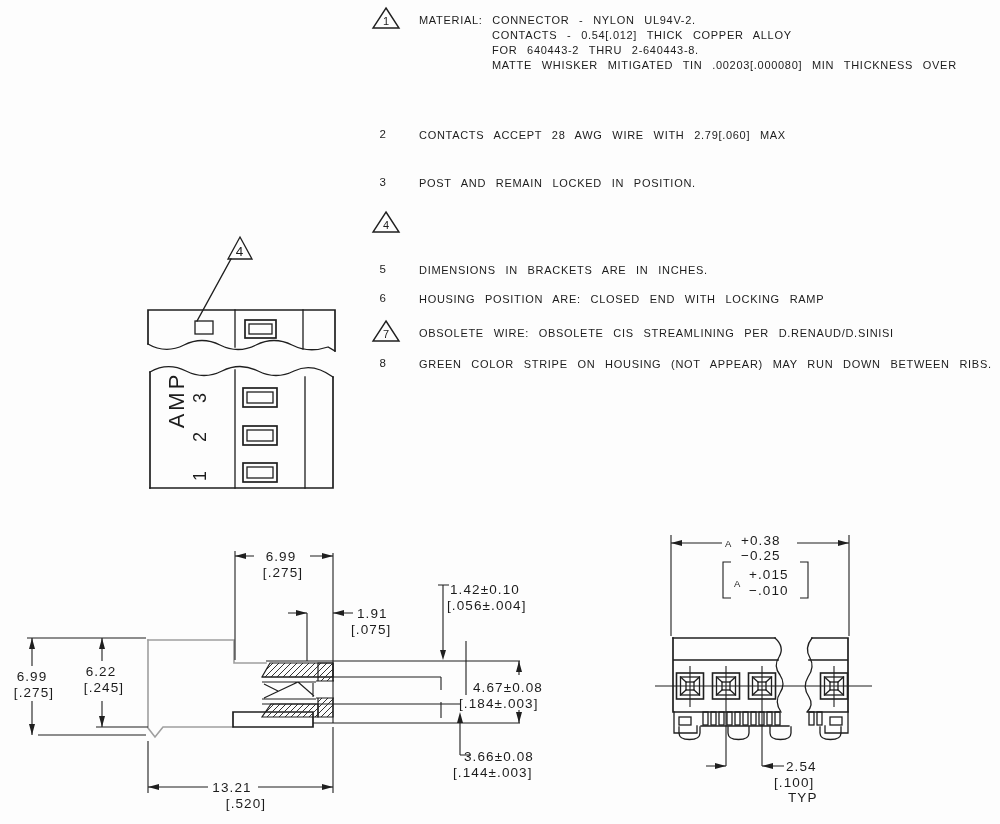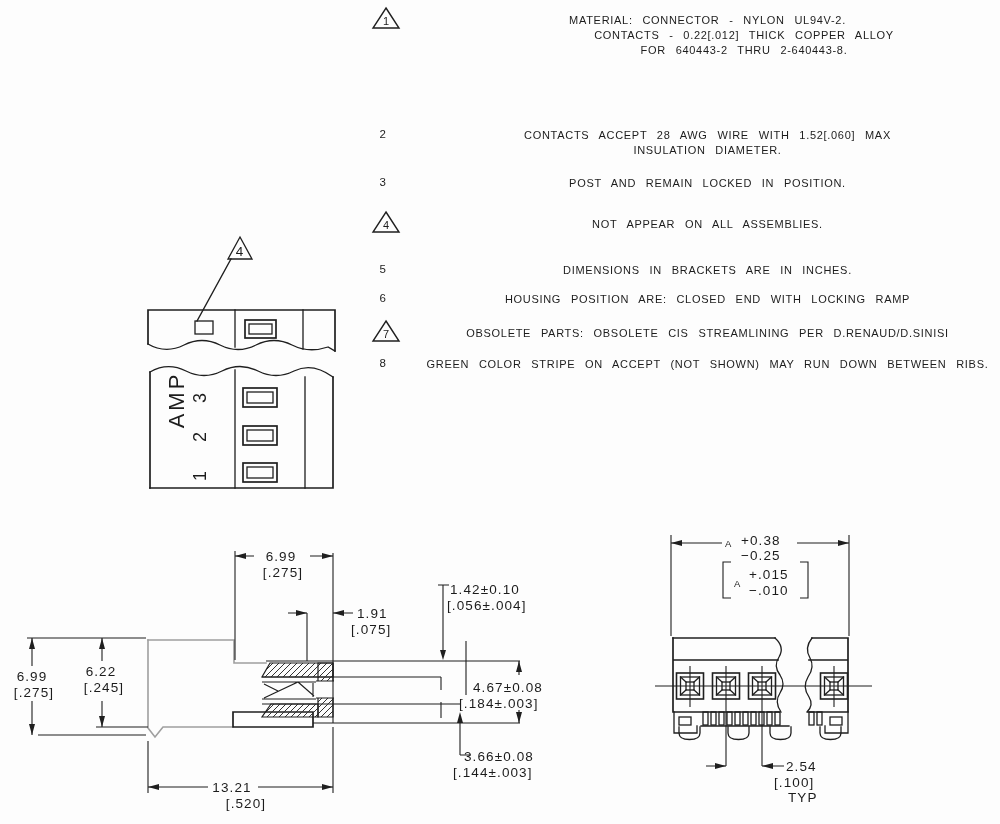--- a/index.html
+++ b/index.html
@@ -5,21 +5,21 @@
   html,body{margin:0;padding:0;background:#e8e8e8;}
   .page{position:relative;width:1000px;height:824px;background:#fdfdfd;overflow:hidden;
         font-family:"Liberation Sans",sans-serif;color:#1c1c1c;}
   
   .note{position:absolute;left:371px;width:625px;}
   .nmark{position:absolute;left:0;top:0;width:32px;text-align:center;
          font-size:11.5px;letter-spacing:.5px;}
   .nmark.num{left:2px;width:20px;}
   .ntri{position:absolute;left:0;top:-8px;width:30px;height:26px;}
   .ntri svg{display:block;}
-  .nlines{margin-left:48px;text-align:center;}
+  .nlines{margin-left:48px;}
   .nline{white-space:nowrap;font-size:11px;line-height:15px;
          letter-spacing:.7px;word-spacing:6px;}
   .nline.cont{padding-left:73px;}
   
   svg.canvas{position:absolute;left:0;top:0;}
   .ln  {stroke:#1f1f1f;stroke-width:1.7;fill:none;stroke-linecap:square;}
   .ln2 {stroke:#1f1f1f;stroke-width:1.3;fill:none;stroke-linecap:square;}
   .dim {stroke:#1f1f1f;stroke-width:1.1;fill:none;stroke-linecap:butt;}
   .gray{stroke:#9f9f9f;stroke-width:1.6;fill:none;stroke-linecap:square;}
   .ah  {fill:#1f1f1f;stroke:none;}
@@ -40,49 +40,48 @@
 
   <div class="note" style="top:13px">
     <span class="ntri">
       <svg width="30" height="26">
           <path d="M15 3 L28 23 H2 Z" fill="none" stroke="#1f1f1f" stroke-width="1.4"></path>
       <text x="15" y="20" text-anchor="middle" font-size="11" fill="#1c1c1c">1</text>
         </svg>
     </span>
     <div class="nlines">
       <div class="nline">MATERIAL: CONNECTOR - NYLON UL94V-2.</div>
-      <div class="nline cont">CONTACTS - 0.22[.012] THICK COPPER ALLOY</div>
+      <div class="nline cont">CONTACTS - 0.54[.012] THICK COPPER ALLOY</div>
       <div class="nline cont">FOR 640443-2 THRU 2-640443-8.</div>
+      <div class="nline cont">MATTE WHISKER MITIGATED TIN .00203[.000080] MIN THICKNESS OVER</div>
     </div>
   </div>
 
   <div class="note" style="top:128px">
     <span class="nmark num">2</span>
     <div class="nlines">
-      <div class="nline">CONTACTS ACCEPT 28 AWG WIRE WITH 1.52[.060] MAX</div>
-      <div class="nline">INSULATION DIAMETER.</div>
+      <div class="nline">CONTACTS ACCEPT 28 AWG WIRE WITH 2.79[.060] MAX</div>
     </div>
   </div>
 
   <div class="note" style="top:176px">
     <span class="nmark num">3</span>
     <div class="nlines">
       <div class="nline">POST AND REMAIN LOCKED IN POSITION.</div>
     </div>
   </div>
 
   <div class="note" style="top:217px">
     <span class="ntri">
       <svg width="30" height="26">
           <path d="M15 3 L28 23 H2 Z" fill="none" stroke="#1f1f1f" stroke-width="1.4"></path>
       <text x="15" y="20" text-anchor="middle" font-size="11" fill="#1c1c1c">4</text>
         </svg>
     </span>
     <div class="nlines">
-      <div class="nline">NOT APPEAR ON ALL ASSEMBLIES.</div>
     </div>
   </div>
 
   <div class="note" style="top:263px">
     <span class="nmark num">5</span>
     <div class="nlines">
         <div class="nline">DIMENSIONS IN BRACKETS ARE IN INCHES.</div>
       </div>
   </div>
 
@@ -94,28 +93,28 @@
   </div>
 
   <div class="note" style="top:326px">
     <span class="ntri">
       <svg width="30" height="26">
           <path d="M15 3 L28 23 H2 Z" fill="none" stroke="#1f1f1f" stroke-width="1.4"></path>
       <text x="15" y="20" text-anchor="middle" font-size="11" fill="#1c1c1c">7</text>
         </svg>
     </span>
     <div class="nlines">
-        <div class="nline">OBSOLETE PARTS: OBSOLETE CIS STREAMLINING PER D.RENAUD/D.SINISI</div>
+        <div class="nline">OBSOLETE WIRE: OBSOLETE CIS STREAMLINING PER D.RENAUD/D.SINISI</div>
       </div>
   </div>
 
   <div class="note" style="top:357px">
     <span class="nmark num">8</span>
     <div class="nlines">
-        <div class="nline">GREEN COLOR STRIPE ON ACCEPT (NOT SHOWN) MAY RUN DOWN BETWEEN RIBS.</div>
+        <div class="nline">GREEN COLOR STRIPE ON HOUSING (NOT APPEAR) MAY RUN DOWN BETWEEN RIBS.</div>
       </div>
   </div>
 
   <svg class="canvas" width="1000" height="824" viewBox="0 0 1000 824">
     <defs>
       <pattern id="hatch" width="6" height="6" patternUnits="userSpaceOnUse">
         <path d="M0,6 L6,0" stroke="#333" stroke-width="1"></path>
       </pattern>
     </defs>
 

